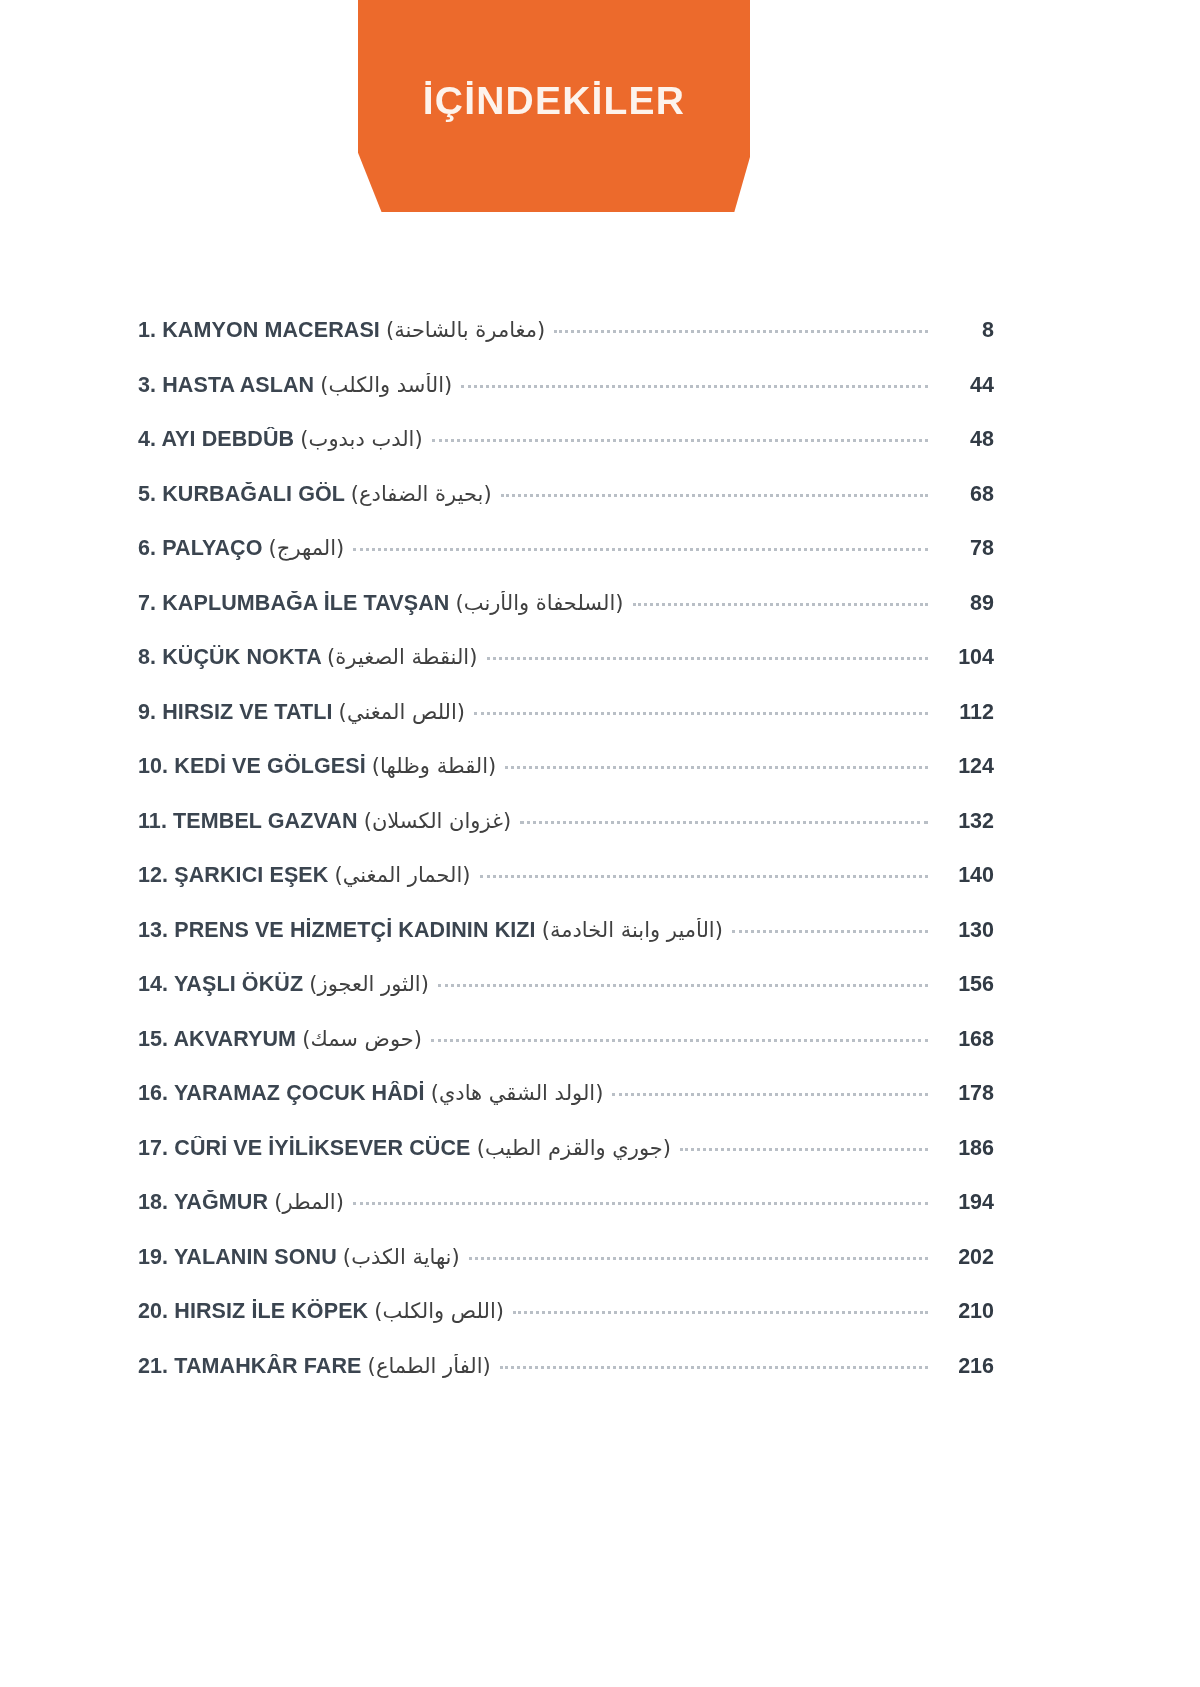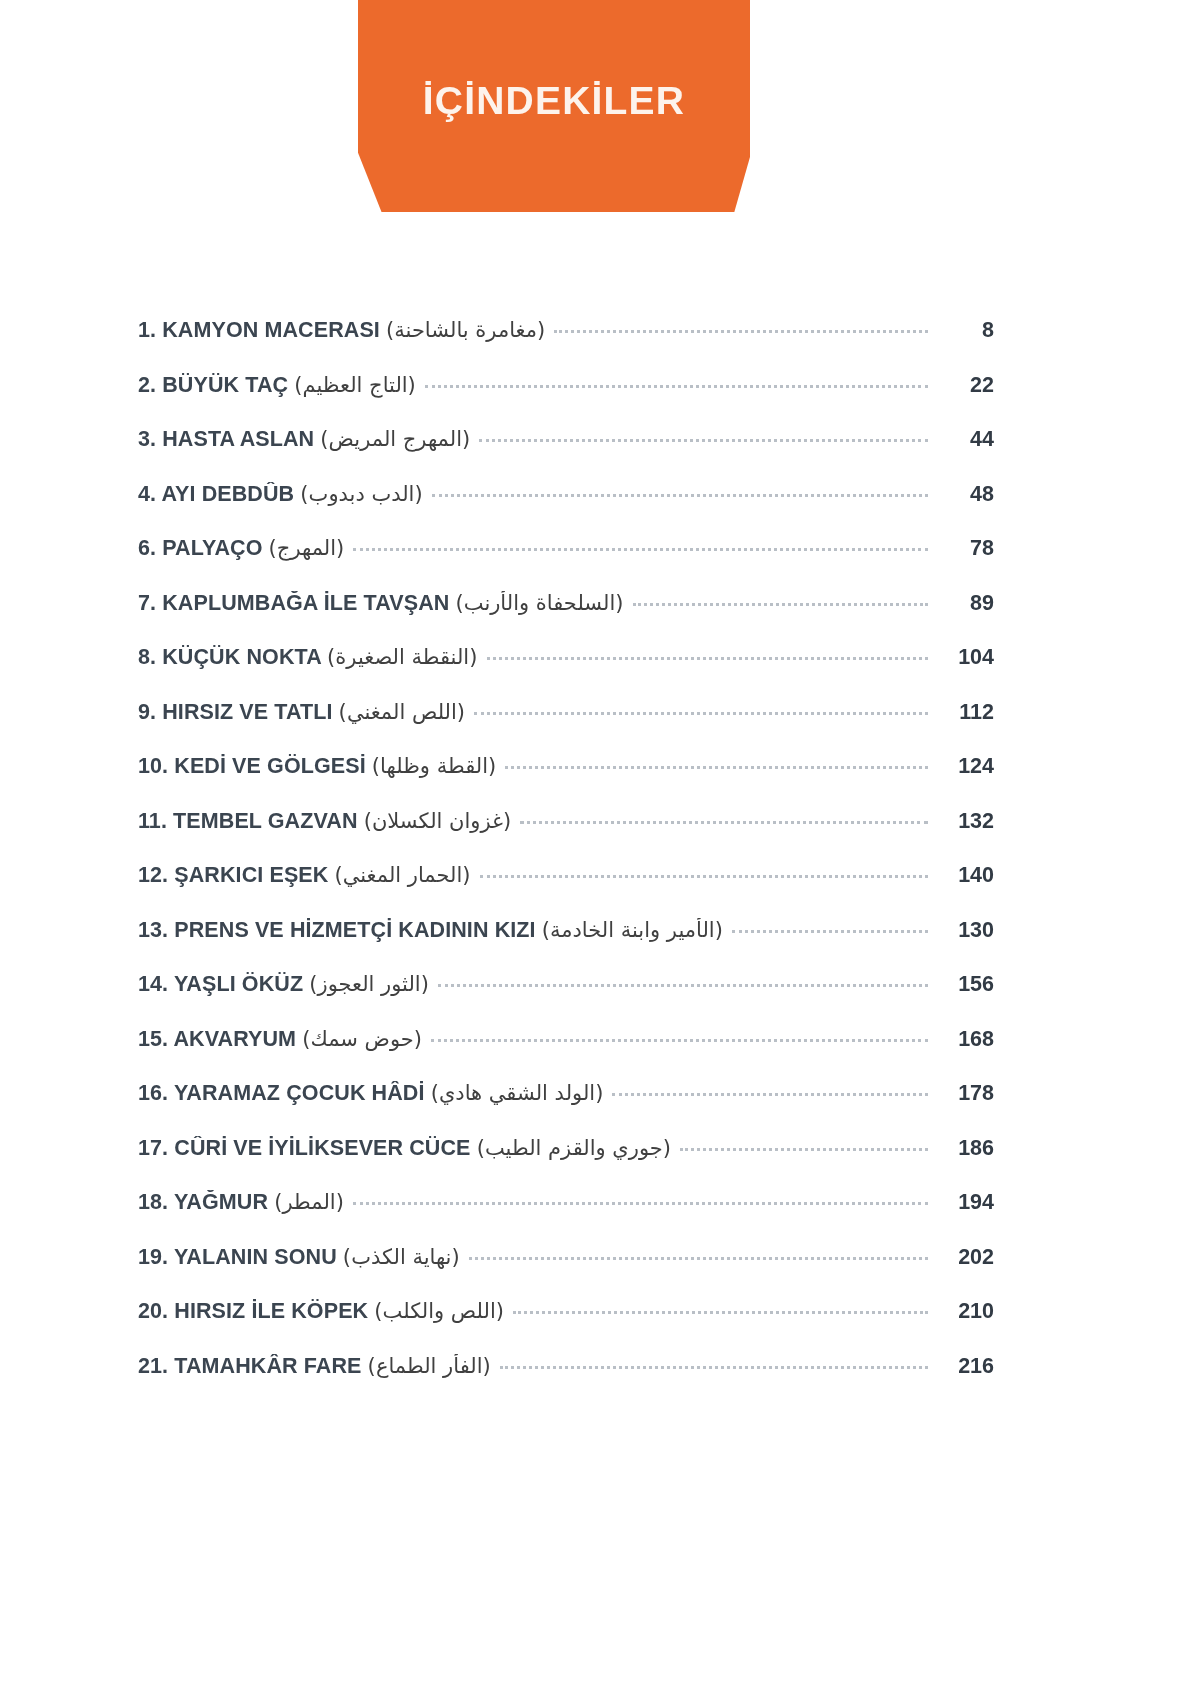--- a/index.html
+++ b/index.html
@@ -105,35 +105,35 @@
   <div class="banner-title">İÇİNDEKİLER</div>
 </div>
 
 <div class="toc">
     <div class="toc-row">
       <div class="toc-label"><span>1.</span> <span>KAMYON MACERASI</span> <span class="ar">(مغامرة بالشاحنة)</span></div>
       <div class="toc-leader"></div>
       <div class="toc-page">8</div>
     </div>
     <div class="toc-row">
-      <div class="toc-label"><span>2.</span> <span>BÜYÜK TAÇ</span> <span class="ar">(التاج العظيم)</span></div>
-      <div class="toc-leader"></div>
-      <div class="toc-page">22</div>
-    </div>
-    <div class="toc-row">
-      <div class="toc-label"><span>3.</span> <span>HASTA ASLAN</span> <span class="ar">(المهرج المريض)</span></div>
+      <div class="toc-label"><span>3.</span> <span>HASTA ASLAN</span> <span class="ar">(الأسد والكلب)</span></div>
       <div class="toc-leader"></div>
       <div class="toc-page">44</div>
     </div>
     <div class="toc-row">
       <div class="toc-label"><span>4.</span> <span>AYI DEBDÛB</span> <span class="ar">(الدب دبدوب)</span></div>
       <div class="toc-leader"></div>
       <div class="toc-page">48</div>
     </div>
     <div class="toc-row">
+      <div class="toc-label"><span>5.</span> <span>KURBAĞALI GÖL</span> <span class="ar">(بحيرة الضفادع)</span></div>
+      <div class="toc-leader"></div>
+      <div class="toc-page">68</div>
+    </div>
+    <div class="toc-row">
       <div class="toc-label"><span>6.</span> <span>PALYAÇO</span> <span class="ar">(المهرج)</span></div>
       <div class="toc-leader"></div>
       <div class="toc-page">78</div>
     </div>
     <div class="toc-row">
       <div class="toc-label"><span>7.</span> <span>KAPLUMBAĞA İLE TAVŞAN</span> <span class="ar">(السلحفاة والأرنب)</span></div>
       <div class="toc-leader"></div>
       <div class="toc-page">89</div>
     </div>
     <div class="toc-row">

